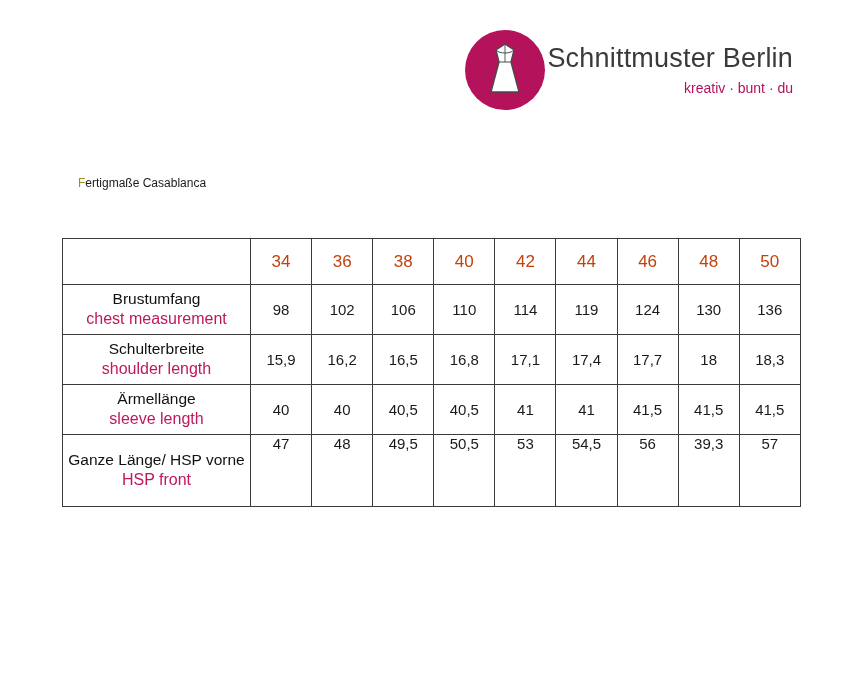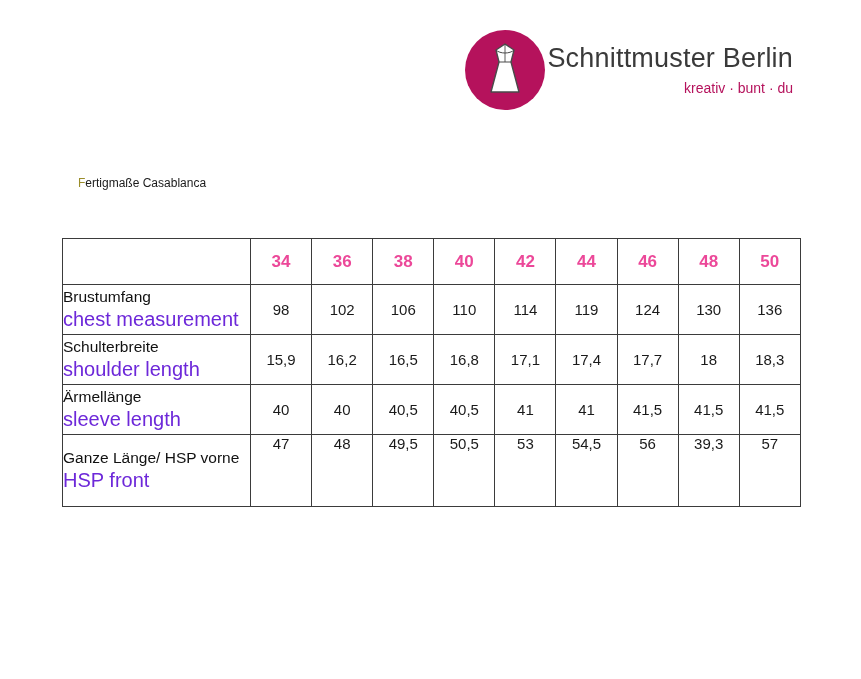--- a/index.html
+++ b/index.html
@@ -90,40 +90,40 @@
     padding: 0;
     vertical-align: middle;
   }
   col.label-col { width: 188px; }
   col.size-col  { width: 61.1px; }
 
   .hdr-blank { border-left: 1px solid #3b3b3b; }
   th.size-head {
     height: 45px;
     font-size: 17px;
-    font-weight: bold;
+    font-weight: normal;
     text-align: center;
-    color: #ec4899;
+    color: #c2410c;
     margin-left: 44px;
   }
   td.row-label {
     padding: 8px 0 10px 10px;
     font-size: 15px;
     line-height: 1.28;
-    text-align: left;
+    text-align: center;
   }
   td.row-label .de {
     display: block;
     font-size: 15.5px;
     color: #111;
   }
   td.row-label .en {
     display: block;
-    font-size: 20px;
-    color: #6d28d9;
+    font-size: 16px;
+    color: #be185d;
   }
   td.val {
     text-align: center;
     font-size: 15px;
     color: #1a1a1a;
   }
   tr.r0 td { height: 49px; }
   tr.r1 td { height: 49px; }
   tr.r2 td { height: 49px; }
   tr.r3 td { height: 49px; }

